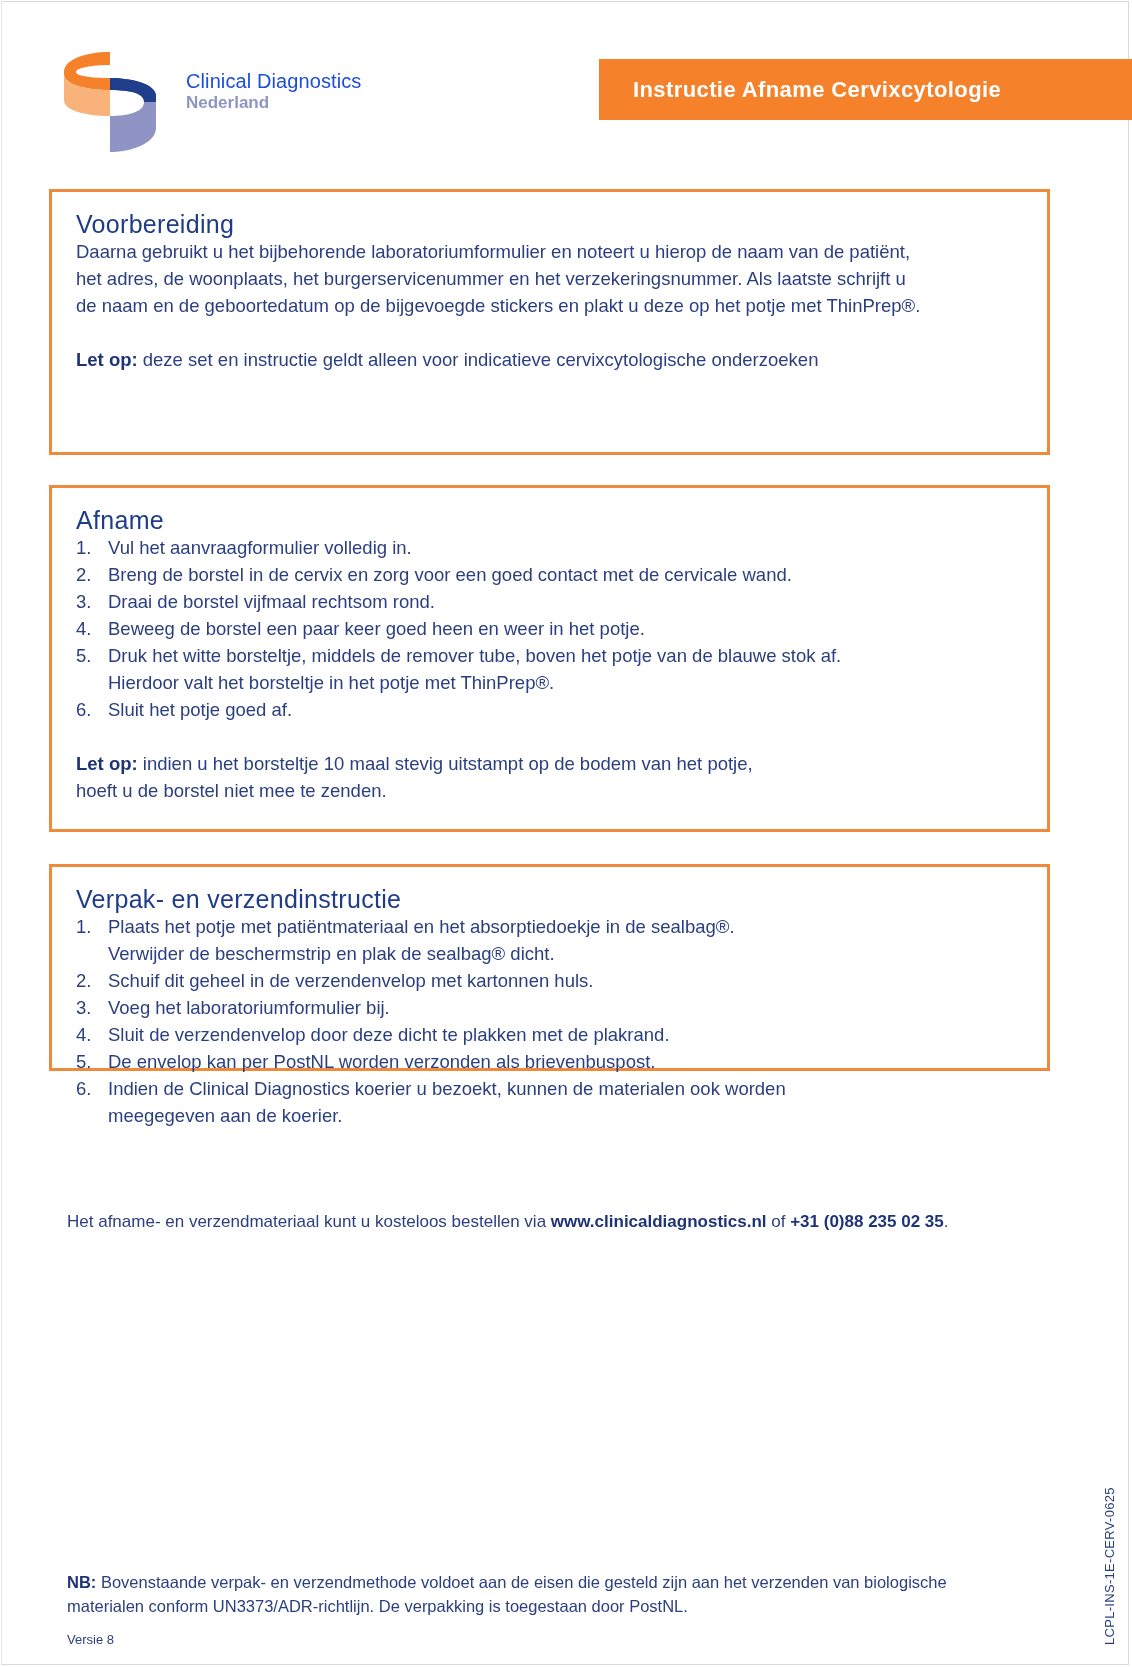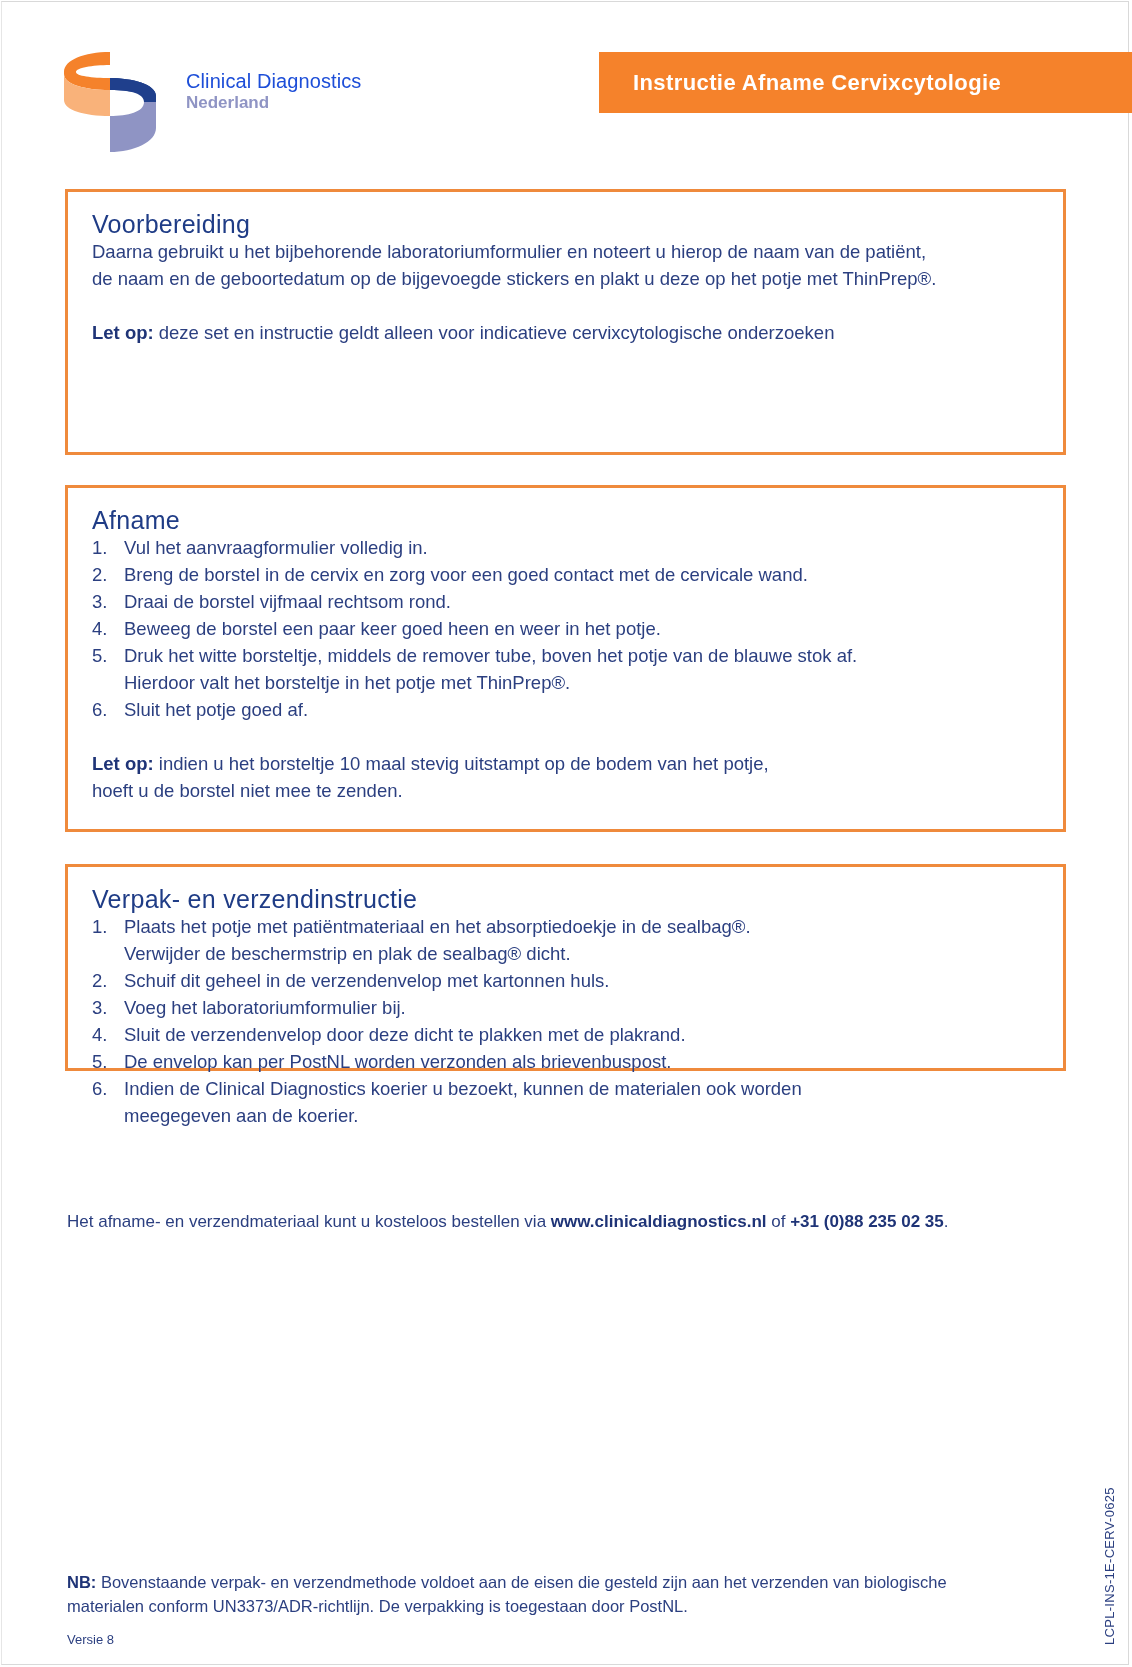--- a/index.html
+++ b/index.html
@@ -11,27 +11,27 @@
   .page-edge {
     position: absolute; left: 1px; top: 1px; width: 1128px; height: 1664px;
     border: 1px solid #d9d9d9; border-left: 1px solid #e6e6e6; box-sizing: border-box;
     pointer-events: none;
   }
   .logo { position: absolute; left: 62px; top: 52px; width: 96px; height: 102px; }
   .brand { position: absolute; left: 186px; top: 70px; }
   .brand-line1 { font-size: 20px; color: #1d4ed8; letter-spacing: 0.1px; line-height: 22px; }
   .brand-line2 { font-size: 17px; color: #8f94c4; line-height: 22px; font-weight: bold; }
   .title-bar {
-    position: absolute; left: 599px; top: 52px; width: 533px; height: 61px;
+    position: absolute; left: 599px; top: 59px; width: 533px; height: 61px;
     background: #f5822b; color: #ffffff;
     display: flex; align-items: center; box-sizing: border-box; padding-left: 34px;
     font-size: 22px; font-weight: bold; letter-spacing: 0.4px;
   }
   .box {
-    position: absolute; left: 65px; width: 1001px; box-sizing: border-box;
+    position: absolute; left: 49px; width: 1001px; box-sizing: border-box;
     border: 3px solid #ef8a3c; padding: 18px 24px 0 24px;
   }
   .box h2 {
     margin: 0; font-size: 25px; font-weight: normal; color: #1f3c86;
     line-height: 28px; letter-spacing: 0.3px;
   }
   .box p, .box li, .box .note { font-size: 18.5px; line-height: 27px; margin: 0; color: #2b3f80; }
   .box ol { margin: 0; padding: 0; list-style: none; }
   .box li { display: flex; }
   .box li .num { width: 32px; flex: none; }
@@ -72,20 +72,21 @@
   <div class="brand-line2">Nederland</div>
 </div>
 
 <div class="title-bar">
   <span>Instructie Afname Cervixcytologie</span>
 </div>
 
 <section class="box b1">
   <h2>Voorbereiding</h2>
   <p>Daarna gebruikt u het bijbehorende laboratoriumformulier en noteert u hierop de naam van de patiënt,</p>
+  <p>het adres, de woonplaats, het burgerservicenummer en het verzekeringsnummer. Als laatste schrijft u</p>
   <p>de naam en de geboortedatum op de bijgevoegde stickers en plakt u deze op het potje met ThinPrep®.</p>
   <div class="gap"></div>
   <p class="note">
     <span class="b">Let op:</span><span> deze set en instructie geldt alleen voor indicatieve cervixcytologische onderzoeken</span>
   </p>
 </section>
 
 <section class="box b2">
   <h2>Afname</h2>
   <ol>

